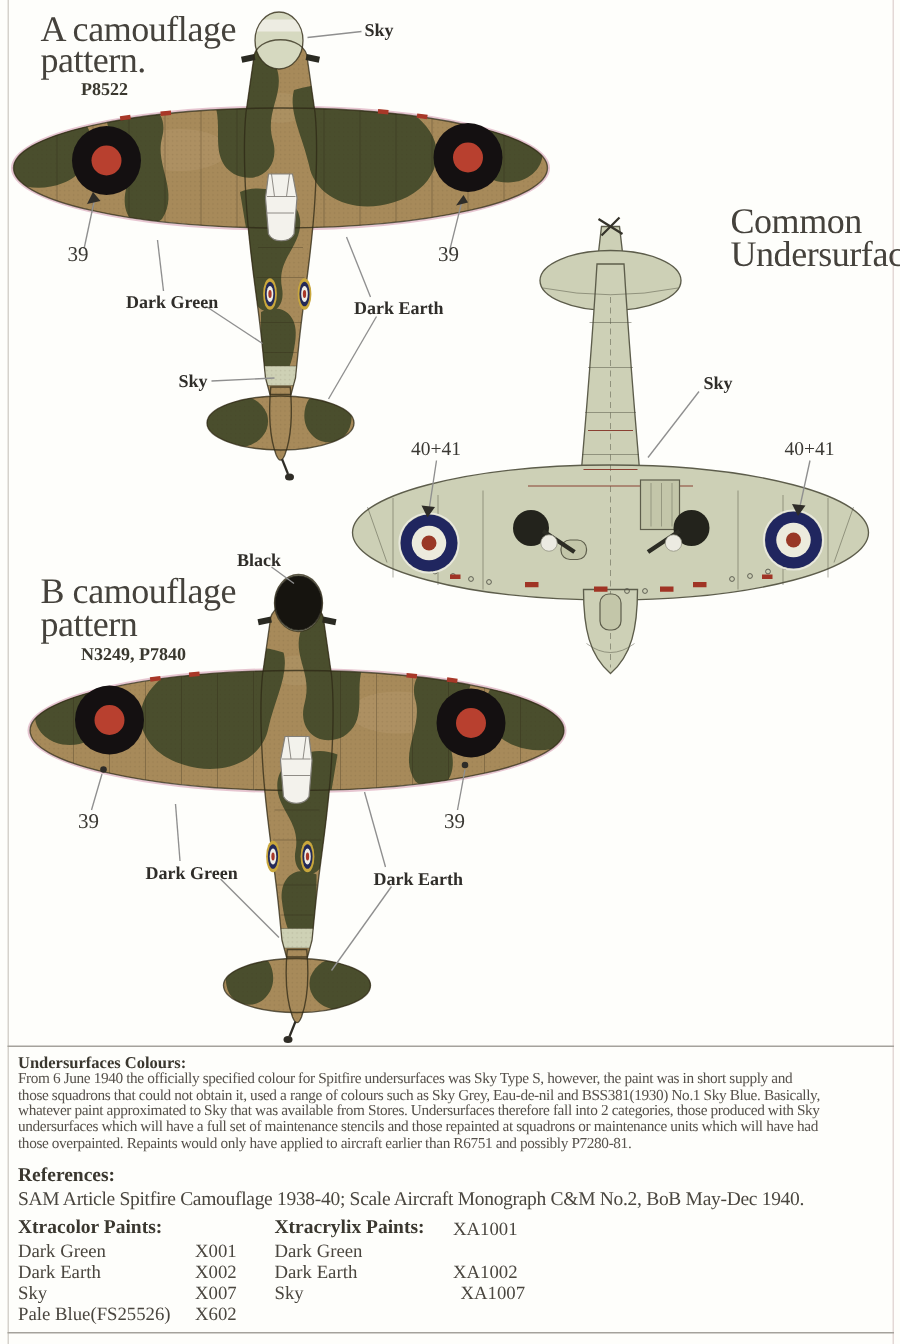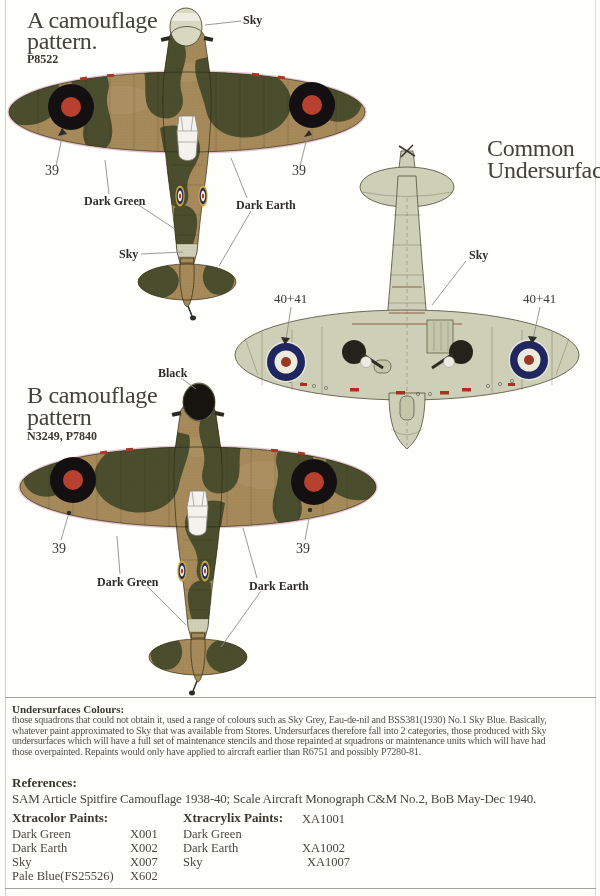--- a/index.html
+++ b/index.html
@@ -1,21 +1,21 @@
 <!DOCTYPE html>
 <html><head>
 <meta charset="utf-8">
 <style>
   html,body{margin:0;padding:0;background:#e8e6e0;}
   .page{position:relative;width:600px;height:896px;background:#fefefb;overflow:hidden;
         font-family:"Liberation Serif","DejaVu Serif",serif;}
   .art{position:absolute;left:0;top:0;}
   .txt{position:absolute;white-space:nowrap;color:#403d37;}
   .title{font-size:24px;line-height:21px;letter-spacing:-0.3px;color:#45423c;}
-  .serial{font-size:12px;font-weight:bold;color:#3a382f;}
+  .serial{font-size:12px;font-weight:bold;color:#3a382f;margin-left:27px;}
   .lbl{font-size:12px;font-weight:bold;color:#2f2d29;}
   .num{font-size:14px;color:#3a3833;}
   .rule{position:absolute;height:1px;background:#a5a29c;}
   .vline{position:absolute;width:1px;}
   .notes-head{font-size:11px;font-weight:bold;color:#3a372f;}
   .notes-line{font-size:10.2px;line-height:10.7px;letter-spacing:-0.25px;color:#55504a;white-space:nowrap;}
   .refs-head{font-size:13px;font-weight:bold;color:#3a372f;}
   .refs-text{font-size:13px;letter-spacing:-0.2px;color:#4a463f;}
   .paints{position:absolute;left:12px;top:810px;width:560px;height:80px;font-size:12.5px;color:#4a463f;}
   .p-head{position:absolute;font-weight:bold;font-size:13px;color:#3a372f;}
@@ -270,20 +270,21 @@
   <div class="txt title" style="left:27px;top:385px;">B camouflage</div>
   <div class="txt title" style="left:27px;top:407px;">pattern</div>
   <div class="txt serial" style="left:27px;top:429px;">N3249, P7840</div>
   <div class="txt num" style="left:52px;top:541px;">39</div>
   <div class="txt num" style="left:296px;top:541px;">39</div>
   <div class="txt lbl" style="left:97px;top:575px;">Dark Green</div>
   <div class="txt lbl" style="left:249px;top:579px;">Dark Earth</div>
 
   <div class="txt notes-head" style="left:12px;top:703px;">Undersurfaces Colours:</div>
   <div style="position:absolute;left:12px;top:715px;">
+    <div class="notes-line">From 6 June 1940 the officially specified colour for Spitfire undersurfaces was Sky Type S, however, the paint was in short supply and</div>
     <div class="notes-line">those squadrons that could not obtain it, used a range of colours such as Sky Grey, Eau-de-nil and BSS381(1930) No.1 Sky Blue. Basically,</div>
     <div class="notes-line">whatever paint approximated to Sky that was available from Stores. Undersurfaces therefore fall into 2 categories, those produced with Sky</div>
     <div class="notes-line">undersurfaces which will have a full set of maintenance stencils and those repainted at squadrons or maintenance units which will have had</div>
     <div class="notes-line">those overpainted. Repaints would only have applied to aircraft earlier than R6751 and possibly P7280-81.</div>
   </div>
 
   <div class="txt refs-head" style="left:12px;top:775px;">References:</div>
   <div class="txt refs-text" style="left:12px;top:791px;">SAM Article Spitfire Camouflage 1938-40; Scale Aircraft Monograph C&amp;M No.2, BoB May-Dec 1940.</div>
 
   <div class="paints">

